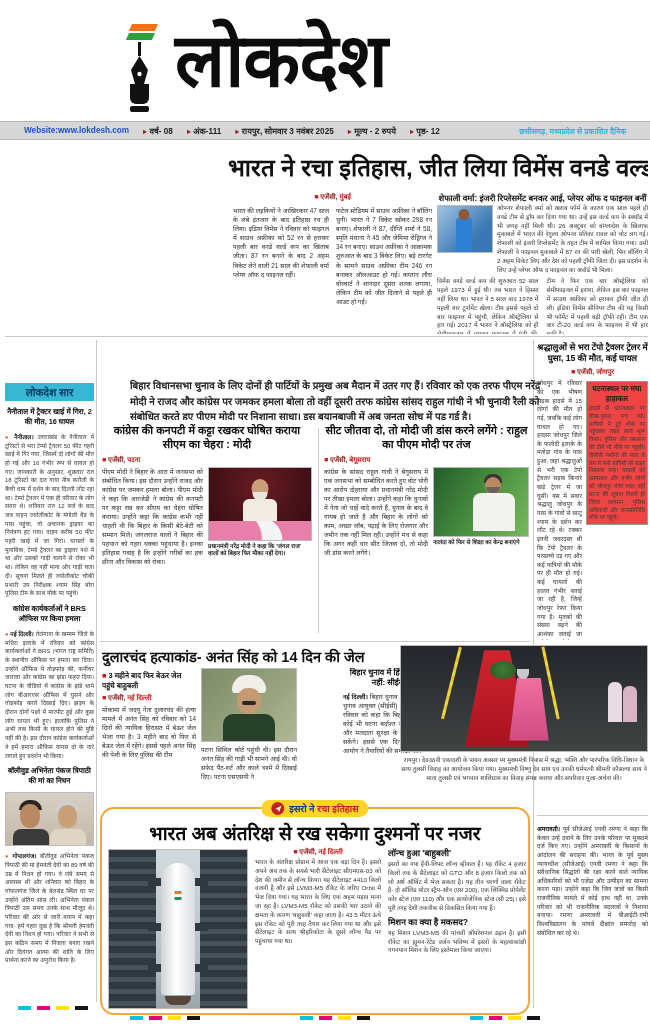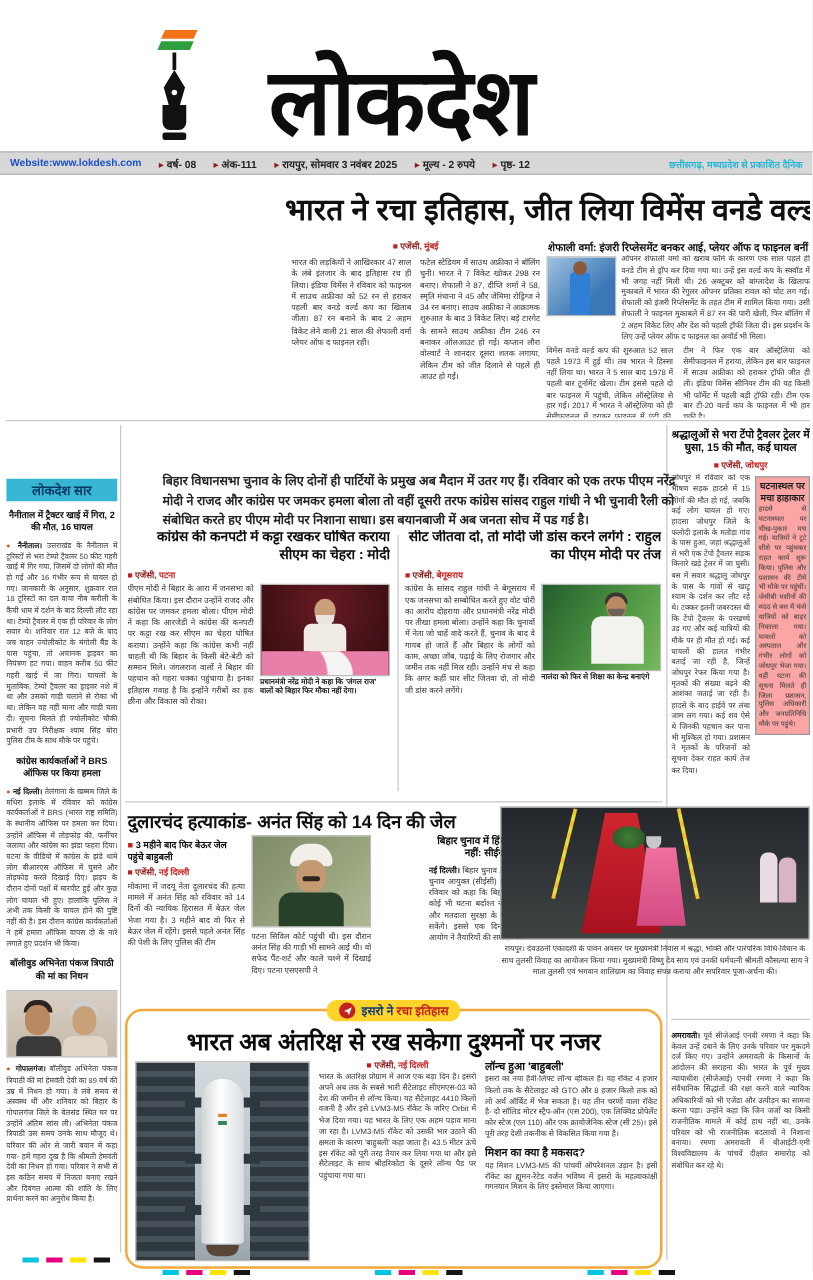--- a/index.html
+++ b/index.html
@@ -20,21 +20,21 @@
   .byline{font-size:6.9px;font-weight:bold;color:#8d1b1b;text-align:center;}
   .byline::before{content:"■ ";color:var(--accent-red);}
   .byline .pl{color:var(--accent-red);}
   .head-black{font-weight:bold;color:#101010;}
   .vline{background:#c9c9c9;width:1px;}
   .hline{background:#c9c9c9;height:1px;}
   
   .tagline{color:var(--accent-red);font-weight:bold;font-size:13px;}
   .title-main{font-size:74px;font-weight:bold;color:#0c0c0c;letter-spacing:-1px;line-height:1;}
   .infobar{background:var(--infobar-bg);border-top:1px solid #b5b5b5;border-bottom:1px solid #b5b5b5;
-    display:flex;align-items:center;gap:14px;padding:0 8px;font-size:8.2px;font-weight:bold;color:#222;}
+    display:flex;align-items:center;gap:14px;padding:0 24px;font-size:8.2px;font-weight:bold;color:#222;}
   .infobar .sep::before{content:"▸ ";color:#8d1b1b;}
   .weblink{color:var(--website-blue);}
   .publisher{color:var(--publisher-cyan);font-size:7.6px;margin-left:auto;}
   
   .photo{position:relative;overflow:hidden;border:1px solid #bbb;}
   .ph-cricket{background:linear-gradient(180deg,#252f3b 0%,#36414d 48%,#49565e 58%,#4e7a33 70%,#61963c 84%,#6ba344 100%);}
   .ph-cricket .crowd{position:absolute;inset:0 0 35% 0;background:repeating-linear-gradient(90deg,rgba(255,255,255,.10) 0 3px,rgba(0,0,0,.12) 3px 7px);opacity:.5;}
   .fig{position:absolute;border-radius:4px;}
   .fig .hd{position:absolute;left:50%;top:-9px;transform:translateX(-50%);width:11px;height:11px;border-radius:50%;background:#8a5a3a;}
   .p-blue{background:#2f7fd4;}
@@ -87,25 +87,25 @@
   .ph-rocket .flag{position:absolute;left:50%;top:26%;transform:translateX(-50%);width:7px;height:9px;background:linear-gradient(#e67e22 33%,#f4f4f4 33% 66%,#2e8b57 66%);}
   .ph-rocket .noz{position:absolute;left:50%;bottom:2%;transform:translateX(-50%);width:26px;height:9px;background:#5a4638;border-radius:0 0 8px 8px;}
   
   #sidebar{left:5px;top:340px;width:89px;height:668px;display:flex;flex-direction:column;gap:6px;overflow:hidden;justify-content:center;}
   .sb-header{background:var(--sidebar-header-bg);color:var(--sidebar-header-text);font-weight:bold;font-size:10.5px;text-align:center;padding:2px 0;}
   .sb-head{font-size:7.3px;font-weight:bold;text-align:center;line-height:1.35;color:#0d0d0d;}
   .sb-body{font-size:6px;line-height:1.45;color:#3a3a3a;text-align:justify;}
   
   .st-headline{font-size:23px;font-weight:bold;text-align:center;white-space:nowrap;color:#0b0b0b;}
   .st-intro{font-size:10px;font-weight:600;line-height:1.55;text-align:left;color:#242424;margin-left:26px;}
-  .sub-head{font-size:11px;font-weight:bold;text-align:right;line-height:1.25;color:#0d0d0d;}
+  .sub-head{font-size:11px;font-weight:bold;text-align:center;line-height:1.25;color:#0d0d0d;}
   .cap{font-size:6px;font-weight:bold;color:#222;line-height:1.3;}
   
   .rc-head{font-size:8.6px;font-weight:bold;text-align:center;line-height:1.3;color:#0d0d0d;}
-  .inset-box{float:right;width:44px;border:1px solid #9a9a9a;margin:2px 0 2px 4px;padding:2px;background:#fca5a5;}
+  .inset-box{float:right;width:62px;border:1px solid #9a9a9a;margin:2px 0 2px 4px;padding:2px;background:#ef4444;}
   .inset-box h4{font-size:7.4px;text-align:center;line-height:1.25;margin-bottom:2px;}
   .inset-box p{font-size:5.6px;line-height:1.4;text-align:justify;color:#3a3a3a;}
   
   #isro-box{border:2px solid var(--isro-border-orange);border-radius:14px;}
   .badge{position:absolute;left:50%;top:-9px;transform:translateX(-50%);background:var(--badge-yellow);
      border-radius:9px;height:17px;display:flex;align-items:center;gap:5px;padding:0 10px;white-space:nowrap;}
   .badge .txt{font-size:9.5px;font-weight:bold;color:var(--badge-blue);}
   .badge .txt em{font-style:normal;color:var(--accent-red);}
   .badge .circ{width:13px;height:13px;border-radius:50%;background:var(--accent-red);display:flex;align-items:center;justify-content:center;}
   .isro-headline{font-size:19px;font-weight:bold;text-align:center;white-space:nowrap;color:#0b0b0b;}
@@ -126,21 +126,21 @@
       <svg width="48" height="92" viewBox="0 0 48 92">
         <rect x="14" y="2" width="26" height="7" fill="#f47216" transform="skewX(-24)" transform-origin="14 2"></rect>
         <rect x="11" y="11" width="26" height="7" fill="#2e9e3e" transform="skewX(-24)" transform-origin="11 11"></rect>
         <rect x="20" y="20" width="3" height="14" fill="#111"></rect>
         <path d="M21.5 34 L30 48 L26 62 L17 62 L13 48 Z" fill="#111"></path>
         <circle cx="21.5" cy="52" r="2.2" fill="#fff"></circle>
         <path d="M12 62 h19 v14 a6 6 0 0 1 -6 6 h-7 a6 6 0 0 1 -6 -6 Z" fill="#111"></path>
         <rect x="12" y="84" width="19" height="6" rx="2" fill="#111"></rect>
       </svg>
     </div>
-    <div class="abs title-main" style="left:175px;top:45px;width:420px;white-space:nowrap;margin-left:40px;">लोकदेश</div>
+    <div class="abs title-main" style="left:175px;top:24px;width:420px;white-space:nowrap;">लोकदेश</div>
   </div>
 
   <div class="abs infobar" style="left:0;top:121px;width:650px;height:19px;">
     <span class="weblink">Website:www.lokdesh.com</span>
     <span class="sep">वर्ष- 08</span>
     <span class="sep">अंक-111</span>
     <span class="sep">रायपुर, सोमवार 3 नवंबर 2025</span>
     <span class="sep">मूल्य - 2 रुपये</span>
     <span class="sep">पृष्ठ- 12</span>
     <span class="publisher">छत्तीसगढ़, मध्यप्रदेश से प्रकाशित दैनिक</span>

